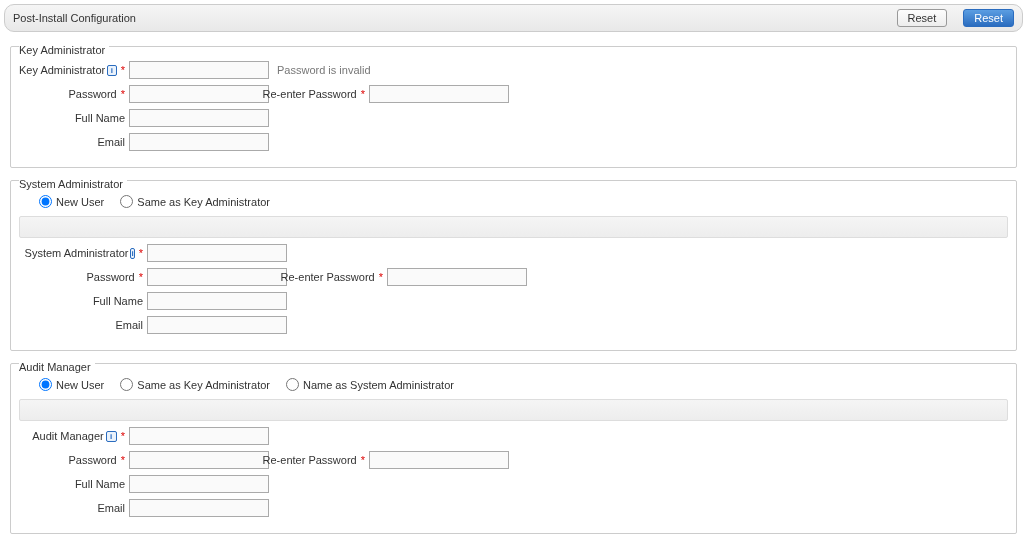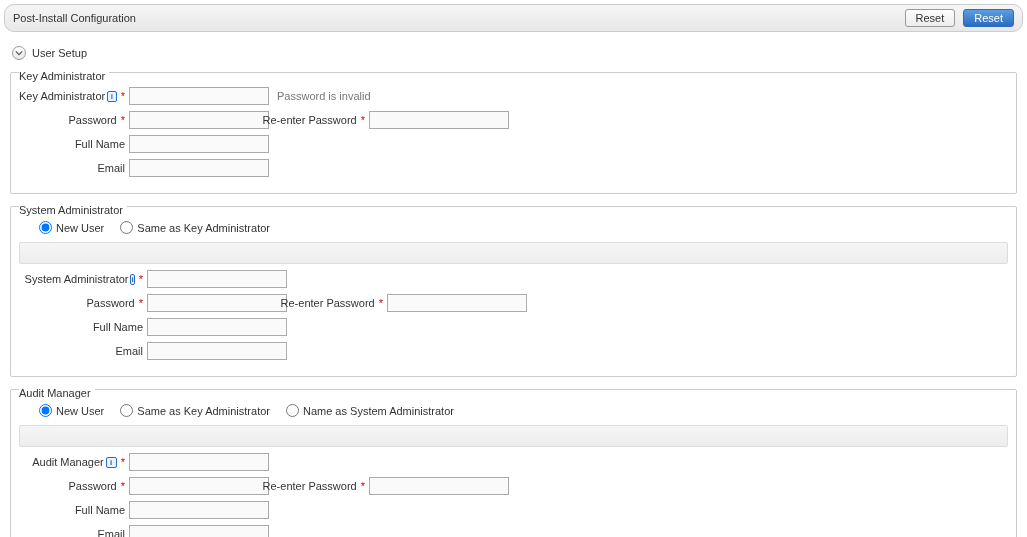--- a/index.html
+++ b/index.html
@@ -19,21 +19,21 @@
     display: flex;
     align-items: center;
     justify-content: space-between;
   }
   .header-title {
     font-size: 11px;
     color: #333;
   }
   .header-buttons {
     display: flex;
-    gap: 8px;
+    gap: 16px;
   }
   .btn {
     font-size: 11px;
     padding: 2px 10px;
     border-radius: 3px;
     cursor: pointer;
     border: 1px solid #999;
   }
   .btn-reset {
     background: linear-gradient(#fdfdfd, #ededed);
@@ -169,28 +169,20 @@
 <div class="header-bar">
   <span class="header-title">Post-Install Configuration</span>
   <div class="header-buttons">
     <button class="btn btn-reset">Reset</button>
     <button class="btn btn-save">Reset</button>
   </div>
 </div>
 
 <div class="content">
 
-  <div class="section-toggle">
-    <span class="toggle-icon">
-      <svg viewBox="0 0 10 10">
-          <path d="M1 3 L5 7 L9 3" fill="none" stroke="#555" stroke-width="1.5"></path>
-        </svg>
-    </span>
-    <span>User Setup</span>
-  </div>
 
   <div class="fieldset">
     <div class="fieldset-legend">Key Administrator</div>
     <div style="height:6px"></div>
 
     <div class="form-row">
       <div class="form-row-group">
         <div class="form-label">
           <span>Key Administrator</span>
           <span class="info-icon">i</span>

